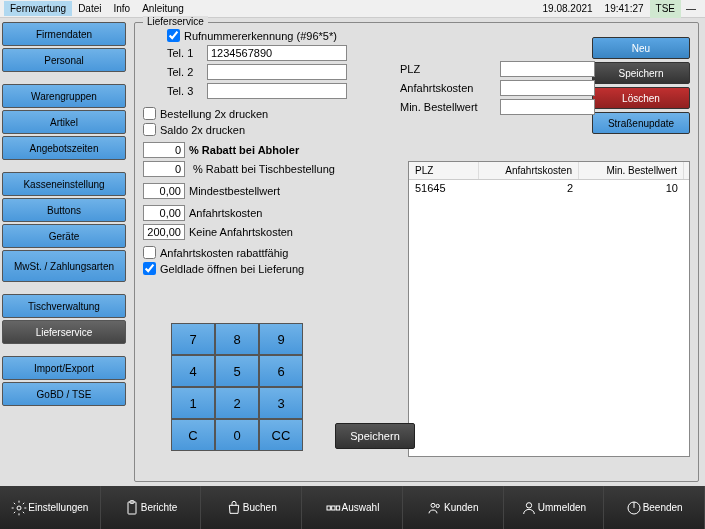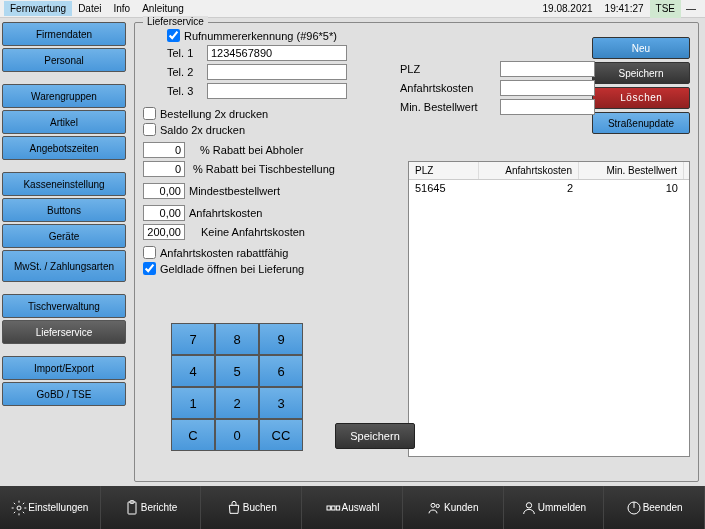--- a/index.html
+++ b/index.html
@@ -33,21 +33,21 @@
   .tel-row label:first-of-type { width: 40px; }
   .tel-row input { width: 140px; }
 
   .small-input { width: 42px; text-align: right; }
 
   .rightcol { position: absolute; right: 8px; top: 14px; width: 290px; }
   .action-btns { position: absolute; right: 0; top: 0; width: 98px; display: flex; flex-direction: column; gap: 3px; }
   .action-btns button { height: 22px; border: 1px solid #333; border-radius: 2px; font-size: 10px; cursor: pointer; color: #fff; }
   .btn-neu { background: linear-gradient(#5aa5e3, #3a85c3); }
   .btn-speichern { background: linear-gradient(#555, #333); }
-  .btn-loeschen { background: linear-gradient(#c03030, #902020); font-family: Liberation Mono, monospace; }
+  .btn-loeschen { background: linear-gradient(#c03030, #902020); }
   .btn-strasse { background: linear-gradient(#6fb2e8, #4a98db); color: #000 !important; }
 
   .plz-fields { position: absolute; left: 0; top: 24px; }
   .plz-fields .row label { width: 100px; }
   .plz-fields .row input { width: 95px; }
 
   .table { position: absolute; right: 8px; top: 138px; width: 282px; height: 296px; background: #fff; border: 1px solid #888; }
   .table-header { display: flex; background: #f5f5f5; border-bottom: 1px solid #ccc; }
   .table-header div { padding: 3px 6px; font-size: 10px; border-right: 1px solid #ddd; }
   .table-row { display: flex; }
@@ -132,42 +132,42 @@
           </div>
         <div class="row">
             <input type="checkbox" style="">
             <label>Saldo 2x drucken</label>
           </div>
       </div>
 
       <div style="margin-top:6px;">
         <div class="row">
             <input type="text" class="small-input" value="0" style="">
-            <label style="margin-left:15px;">% Rabatt bei Abholer</label>
+            <label style="margin-left:4px;font-weight:bold;">% Rabatt bei Abholer</label>
           </div>
         <div class="row">
             <input type="text" class="small-input" value="0" style="">
             <label style="margin-left:8px;">% Rabatt bei Tischbestellung</label>
           </div>
       </div>
 
       <div style="margin-top:6px;">
         <div class="row">
             <input type="text" class="small-input" value="0,00" style="">
             <label style="margin-left:4px;">Mindestbestellwert</label>
           </div>
       </div>
       <div style="margin-top:6px;">
         <div class="row">
             <input type="text" class="small-input" value="0,00" style="">
             <label style="margin-left:4px;">Anfahrtskosten</label>
           </div>
         <div class="row">
             <input type="text" class="small-input" value="200,00" style="">
-            <label style="margin-left:16px;">Keine Anfahrtskosten</label>
+            <label style="margin-left:4px;">Keine Anfahrtskosten</label>
           </div>
       </div>
 
       <div style="margin-top:6px;">
         <div class="row">
             <input type="checkbox" style="">
             <label>Anfahrtskosten rabattfähig</label>
           </div>
         <div class="row">
             <input type="checkbox" checked="" style="">

